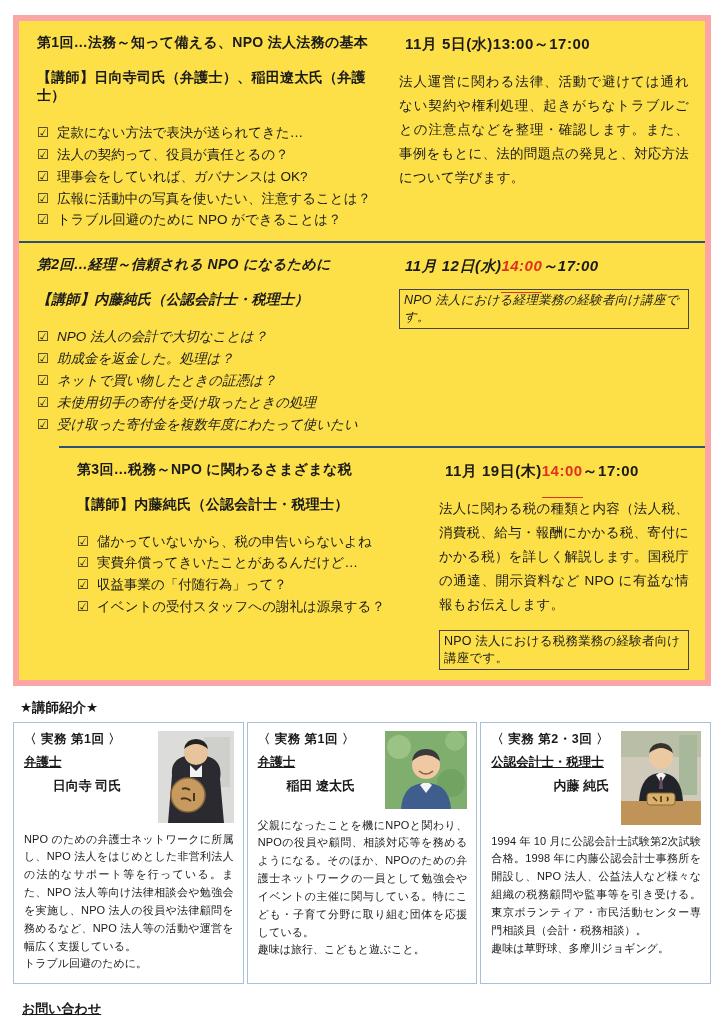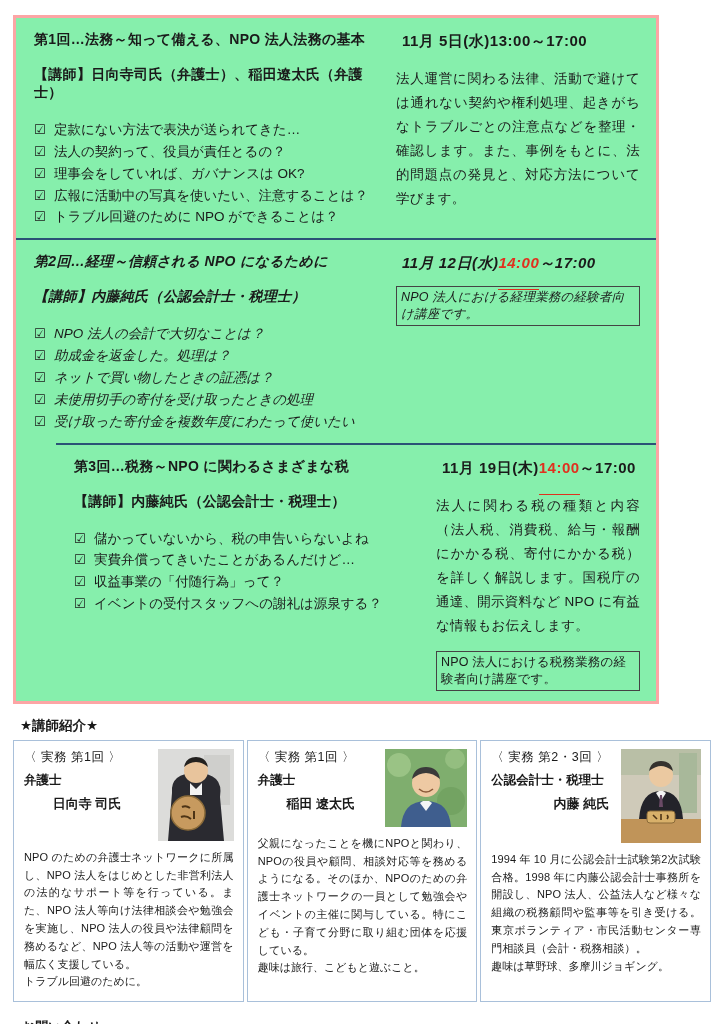--- a/index.html
+++ b/index.html
@@ -9,23 +9,23 @@
     color: #1a1a1a;
     width: 724px;
     height: 1024px;
     overflow: hidden;
   }
   .page { position: relative; width: 724px; height: 1024px; }
 
   
   .seminar-box {
     margin: 15px 13px 0 13px;
-    width: 646px;
-    border: 3px solid #fca5a5;
-    background: #86efac;
+    width: 698px;
+    border: 6px solid #fca5a5;
+    background: #fde047;
   }
   .session { display: flex; padding: 13px 14px 10px 18px; }
   .session + .session { border-top: 2px solid #2b5276; }
   .session-left { width: 352px; flex: 0 0 352px; }
   .session-right { flex: 1; padding: 0 2px 0 10px; }
 
   .session-title { font-size: 14px; font-weight: bold; letter-spacing: 0.3px; }
   .session-lecturer { font-size: 14px; font-weight: bold; margin-top: 17px; letter-spacing: 0.3px; }
   .topics { list-style: none; margin-top: 17px; }
   .topics li { font-size: 13.5px; line-height: 1.62; display: flex; }
@@ -43,22 +43,22 @@
   }
   .s1 { min-height: 204px; }
   .s2 { min-height: 200px; font-style: italic; }
   .s3 { min-height: 191px; margin-left: 40px; }
 
   
   .profiles-heading { margin: 13px 0 5px 20px; font-size: 13.5px; font-weight: bold; }
   .cards { display: flex; gap: 3px; margin: 0 13px; }
   .card { flex: 1; border: 1px solid #a9c0da; background: #fff; padding: 8px 9px 10px 10px; }
   .card-head { display: flex; justify-content: space-between; }
-  .card-tag  { font-size: 12.5px; font-weight: normal; letter-spacing: 0.5px; }
-  .card-role { font-size: 12.5px; font-weight: bold; margin-top: 6px; }
+  .card-tag  { font-size: 12.5px; font-weight: bold; letter-spacing: 0.5px; }
+  .card-role { font-size: 12.5px; font-weight: bold; margin-top: 6px; text-decoration: underline; }
   .card-name { font-size: 13px;  font-weight: bold; margin-top: 6px; text-align: right; }
   .card-photo { flex: 0 0 auto; margin-left: 4px; }
   .card-photo svg { display: block; }
   .card-bio { margin-top: 8px; font-size: 11px; line-height: 1.62; text-align: justify; letter-spacing: 0.1px; }
   .card-hobby { font-size: 11px; line-height: 1.62; }
 
   
   .contact { margin: 13px 0 0 22px; font-size: 13px; line-height: 1.8; }
   .contact-heading { font-weight: bold; text-decoration: underline; }
   .contact-line { margin-left: 17px; letter-spacing: 0.2px; }

